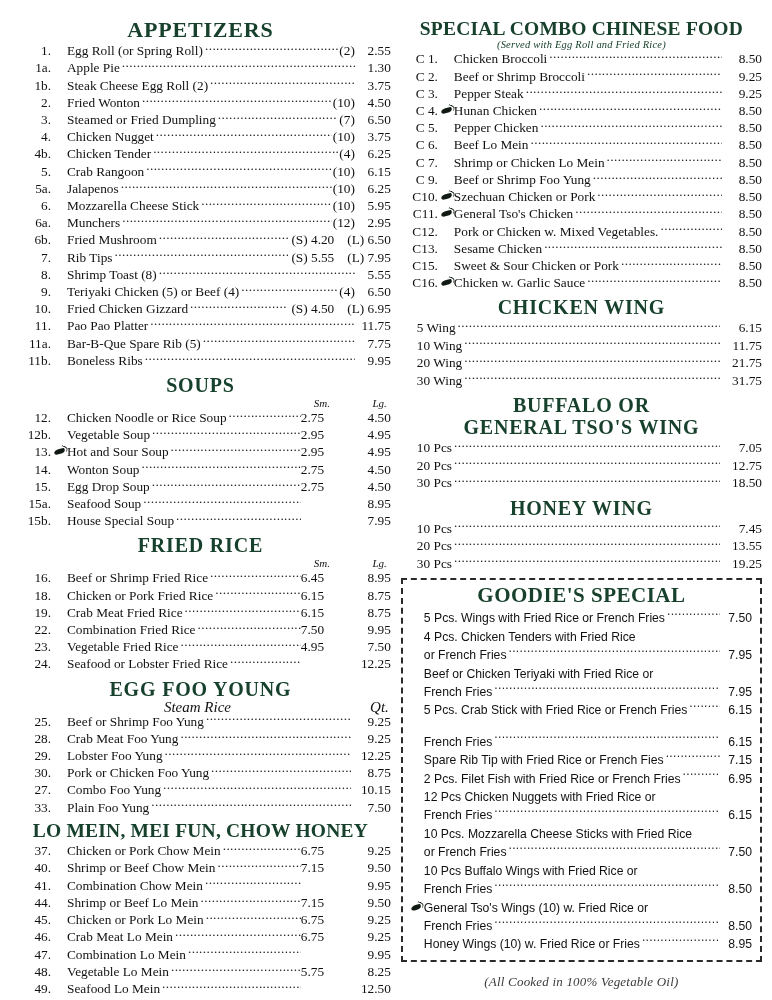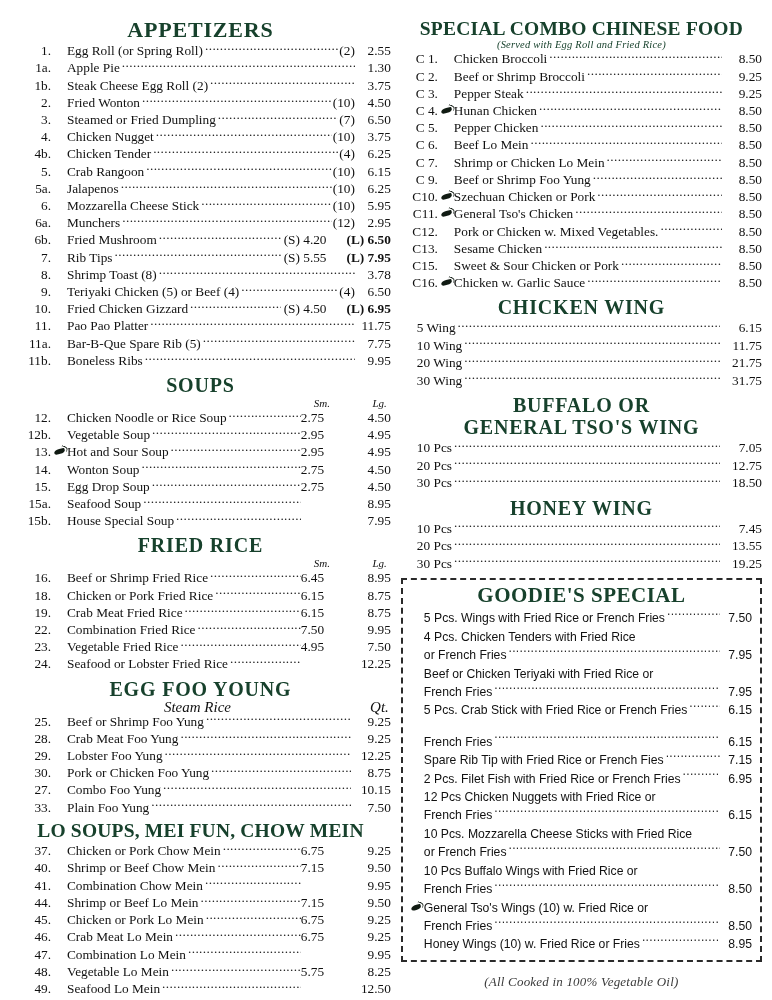--- a/index.html
+++ b/index.html
@@ -115,21 +115,21 @@
     min-width: 36px;
   }
   .price.two { min-width: 40px; }
 
   
   .p-sm { flex: 0 0 42px; text-align: left; padding-left: 0; }
   .p-lg { flex: 0 0 48px; text-align: right; }
 
   
   .sl { flex: 0 0 auto; padding-left: 3px; }
-  .sl2 { flex: 0 0 auto; padding-left: 20px; font-weight: bold; }
+  .sl2 { flex: 0 0 auto; padding-left: 13px; }
 
   
   .sizehdr {
     display: flex;
     font-size: 11px;
     font-style: italic;
     line-height: 12px;
     margin-bottom: 0px;
   }
   .sizehdr .sp-fill { flex: 1 1 auto; }
@@ -330,21 +330,21 @@
           <span class="name">Rib Tips</span>
           <span class="dots"></span>
           <span class="sl">(S) 5.55</span>
           <span class="sl2">(L) 7.95</span>
         </div>
         <div class="row">
           <span class="num">8.</span>
           <span class="spice"></span>
           <span class="name">Shrimp Toast (8)</span>
           <span class="dots"></span>
-          <span class="price">3.78</span>
+          <span class="price">5.55</span>
         </div>
         <div class="row">
           <span class="num">9.</span>
           <span class="spice"></span>
           <span class="name">Teriyaki Chicken (5) or Beef (4)</span>
           <span class="dots"></span>
           <span class="qty">(4)</span>
           <span class="price">6.50</span>
         </div>
         <div class="row">
@@ -543,21 +543,21 @@
         </div>
         <div class="row">
           <span class="num">33.</span>
           <span class="spice"></span>
           <span class="name">Plain Foo Yung</span>
           <span class="dots"></span>
           <span class="price two">7.50</span>
         </div>
       </div>
 
-    <div class="sect-head h-wide">LO SOUPS, MEI FUN, CHOW MEIN</div>
+    <div class="sect-head h-wide">LO MEIN, MEI FUN, CHOW HONEY</div>
     <div class="rows" id="lomein-rows">
         <div class="row">
           <span class="num">37.</span>
           <span class="spice"></span>
           <span class="name">Chicken or Pork Chow Mein</span>
           <span class="dots"></span>
           <span class="p-sm">6.75</span>
           <span class="p-lg">9.25</span>
         </div>
         <div class="row">

